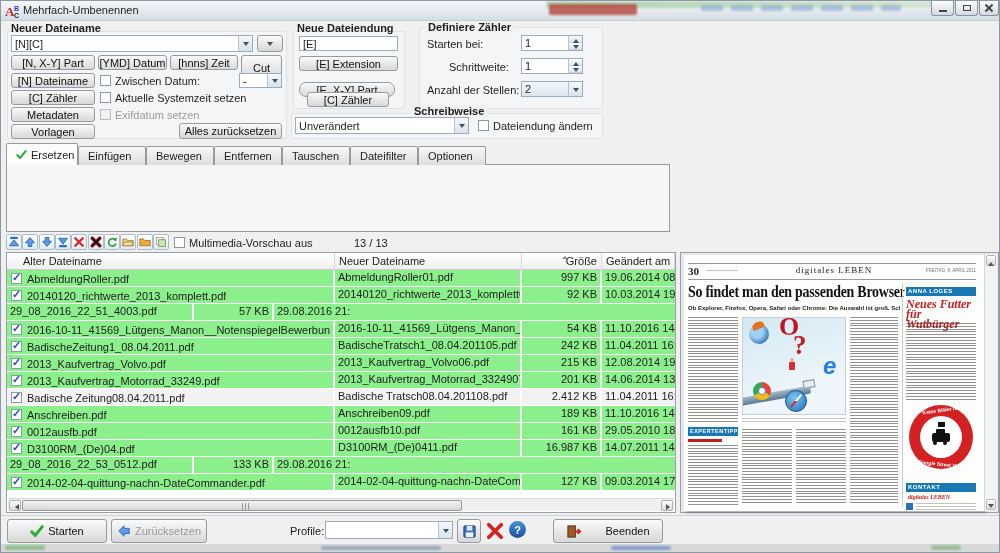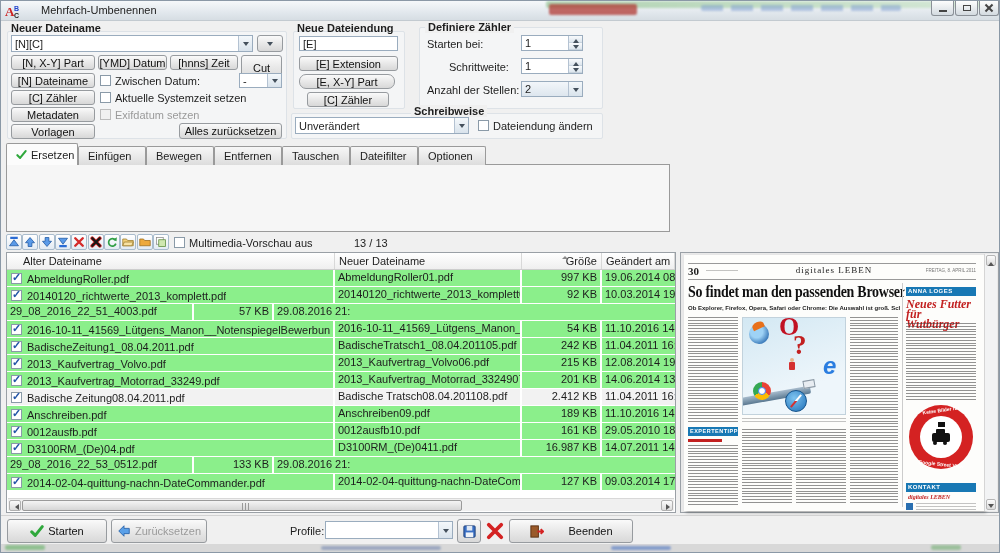--- a/index.html
+++ b/index.html
@@ -8,21 +8,21 @@
          font-family:"Liberation Sans", sans-serif; font-size:11px; color:#1d1d1d; }
   #win { position:absolute; inset:0; background:#f0f0f0; border:1px solid #8a98a6; }
   .abs { position:absolute; }
   .lbl { position:absolute; white-space:nowrap; }
   .b { font-weight:bold; }
   .dis { color:#9a9a9a; }
 
   
   .titlebar { position:absolute; left:0; top:0; right:0; height:20px;
               background:linear-gradient(#f5f8fa,#e2e8ed 60%,#d6dde3); border-bottom:1px solid #c3cad0; overflow:hidden;}
-  .title-text { position:absolute; left:40px; top:3px; color:#222; }
+  .title-text { position:absolute; left:22px; top:3px; color:#222; }
   .art { position:absolute; filter:blur(1px); opacity:.75; border-radius:2px; }
   .wbtn { position:absolute; top:0; height:15px; border:1px solid #8a9097; border-top:none;
           border-radius:0 0 3px 3px; background:linear-gradient(#fdfdfd,#d3dae0);
           display:flex; align-items:center; justify-content:center; }
   .g-min { width:8px; height:2px; background:#444; margin-top:5px; }
   .g-max { width:8px; height:6px; border:1.5px solid #444; }
   .g-close { position:relative; width:10px; height:10px; }
   .g-close::before,.g-close::after { content:""; position:absolute; left:4px; top:0; width:2px; height:10px; background:#444; }
   .g-close::before { transform:rotate(45deg); } .g-close::after { transform:rotate(-45deg); }
 
@@ -183,21 +183,21 @@
 
   <div class="btn" style="left:10px;top:123px;width:84px;height:15px;">Vorlagen</div>
   <div class="btn" style="left:178px;top:122px;width:103px;height:16px;">Alles zurücksetzen</div>
 
   <div class="grpbox" style="left:292px;top:30px;width:112px;height:78px;"></div>
   <div class="lbl b" style="left:296px;top:21px;">Neue Dateiendung</div>
   <div class="inp" style="left:298px;top:35px;width:99px;height:15px;">
       <span>[E]</span>
     </div>
   <div class="btn" style="left:298px;top:55px;width:99px;height:15px;">[E]  Extension</div>
-  <div class="btn" style="left:298px;top:73px;width:96px;height:15px;border-radius:7px;">[E, X-Y]  Part</div>
+  <div class="btn" style="left:298px;top:81px;width:96px;height:15px;border-radius:7px;">[E, X-Y]  Part</div>
   <div class="btn" style="left:306px;top:91px;width:82px;height:15px;">[C] Zähler</div>
 
   <div class="grpbox" style="left:418px;top:26px;width:184px;height:82px;"></div>
   <div class="lbl b" style="left:424px;top:20px;background:#f0f0f0;padding:0 3px;">Definiere Zähler</div>
   <div class="lbl" style="left:426px;top:37px;">Starten bei:</div>
   <div class="inp" style="left:520px;top:34px;width:62px;height:16px;">
     <span>1</span>
     <span class="spin">
         <i class="up"></i>
         <i class="dn"></i>
@@ -552,21 +552,21 @@
       </svg>
   </div>
   <span class="abs" style="left:484px;top:520px;width:20px;height:20px;z-index:5;">
     <svg width="20" height="20" viewBox="0 0 16 16">
         <path d="M3 3 L13 13 M13 3 L3 13" stroke="#d42222" stroke-width="3" stroke-linecap="round" fill="none"></path>
       </svg>
   </span>
   <span class="helpbtn" style="left:508px;top:520px;z-index:5;">
       <span>?</span>
     </span>
-  <div class="btn" style="left:508px;top:518px;width:124px;height:24px;z-index:5;gap:24px;">
+  <div class="btn" style="left:552px;top:518px;width:110px;height:24px;z-index:5;gap:24px;">
     <svg width="15" height="15" viewBox="0 0 16 16">
         <rect x="2" y="2" width="8" height="12" fill="#9a5a2a" stroke="#5a3010"></rect>
         <path d="M9 8 H15 M12.5 5.5 L15 8 L12.5 10.5" stroke="#d42222" stroke-width="2" fill="none"></path>
       </svg>
     <span>Beenden</span>
   </div>
 
   <div class="deskstrip">
     <span class="art" style="left:4px;top:1px;width:40px;height:5px;background:#7ab87a;"></span>
     <span class="art" style="left:320px;top:2px;width:120px;height:4px;background:#8898b8;"></span>

